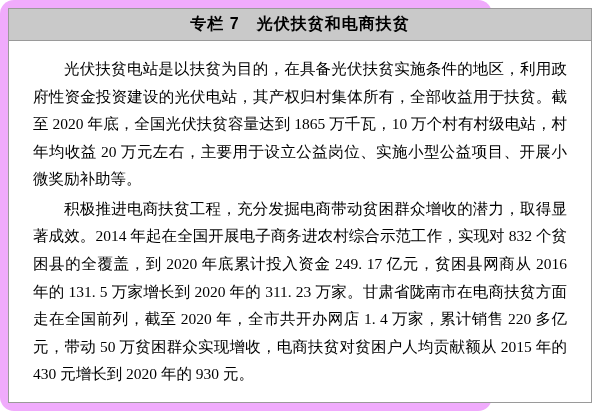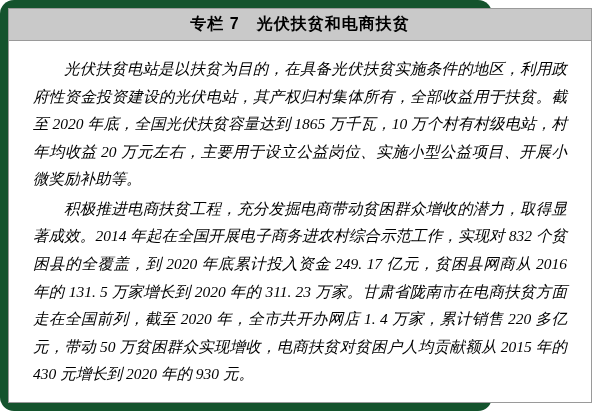--- a/index.html
+++ b/index.html
@@ -9,21 +9,21 @@
   body {
     width: 600px;
     height: 411px;
     background: #ffffff;
     font-family: "Liberation Serif", "DejaVu Serif", serif;
   }
   .doc-box {
     box-sizing: border-box;
     width: 492px;
     height: 411px;
-    background: #14532d;
+    background: #f0abfc;
     padding: 8px 8px 8px 8px;
     border-radius: 14px;
   }
   .frame {
     box-sizing: border-box;
     width: 584px;
     height: 395px;
     border: 1px solid #9a9a9a;
     background: #ffffff;
     display: flex;
@@ -44,21 +44,20 @@
     font-weight: bold;
     font-size: 16px;
     letter-spacing: 1px;
     white-space: pre;
   }
   .body-area {
     box-sizing: border-box;
     flex: 1;
     padding: 14px 24px 10px 24px;
     background: #ffffff;
-    font-style: italic;
   }
   p.para {
     margin: 0 0 2px 0;
     text-indent: 2em;
     font-size: 15.5px;
     line-height: 1.78;
     text-align: justify;
     text-justify: inter-ideograph;
     color: #000000;
     font-family: "Liberation Serif", "DejaVu Serif", serif;

